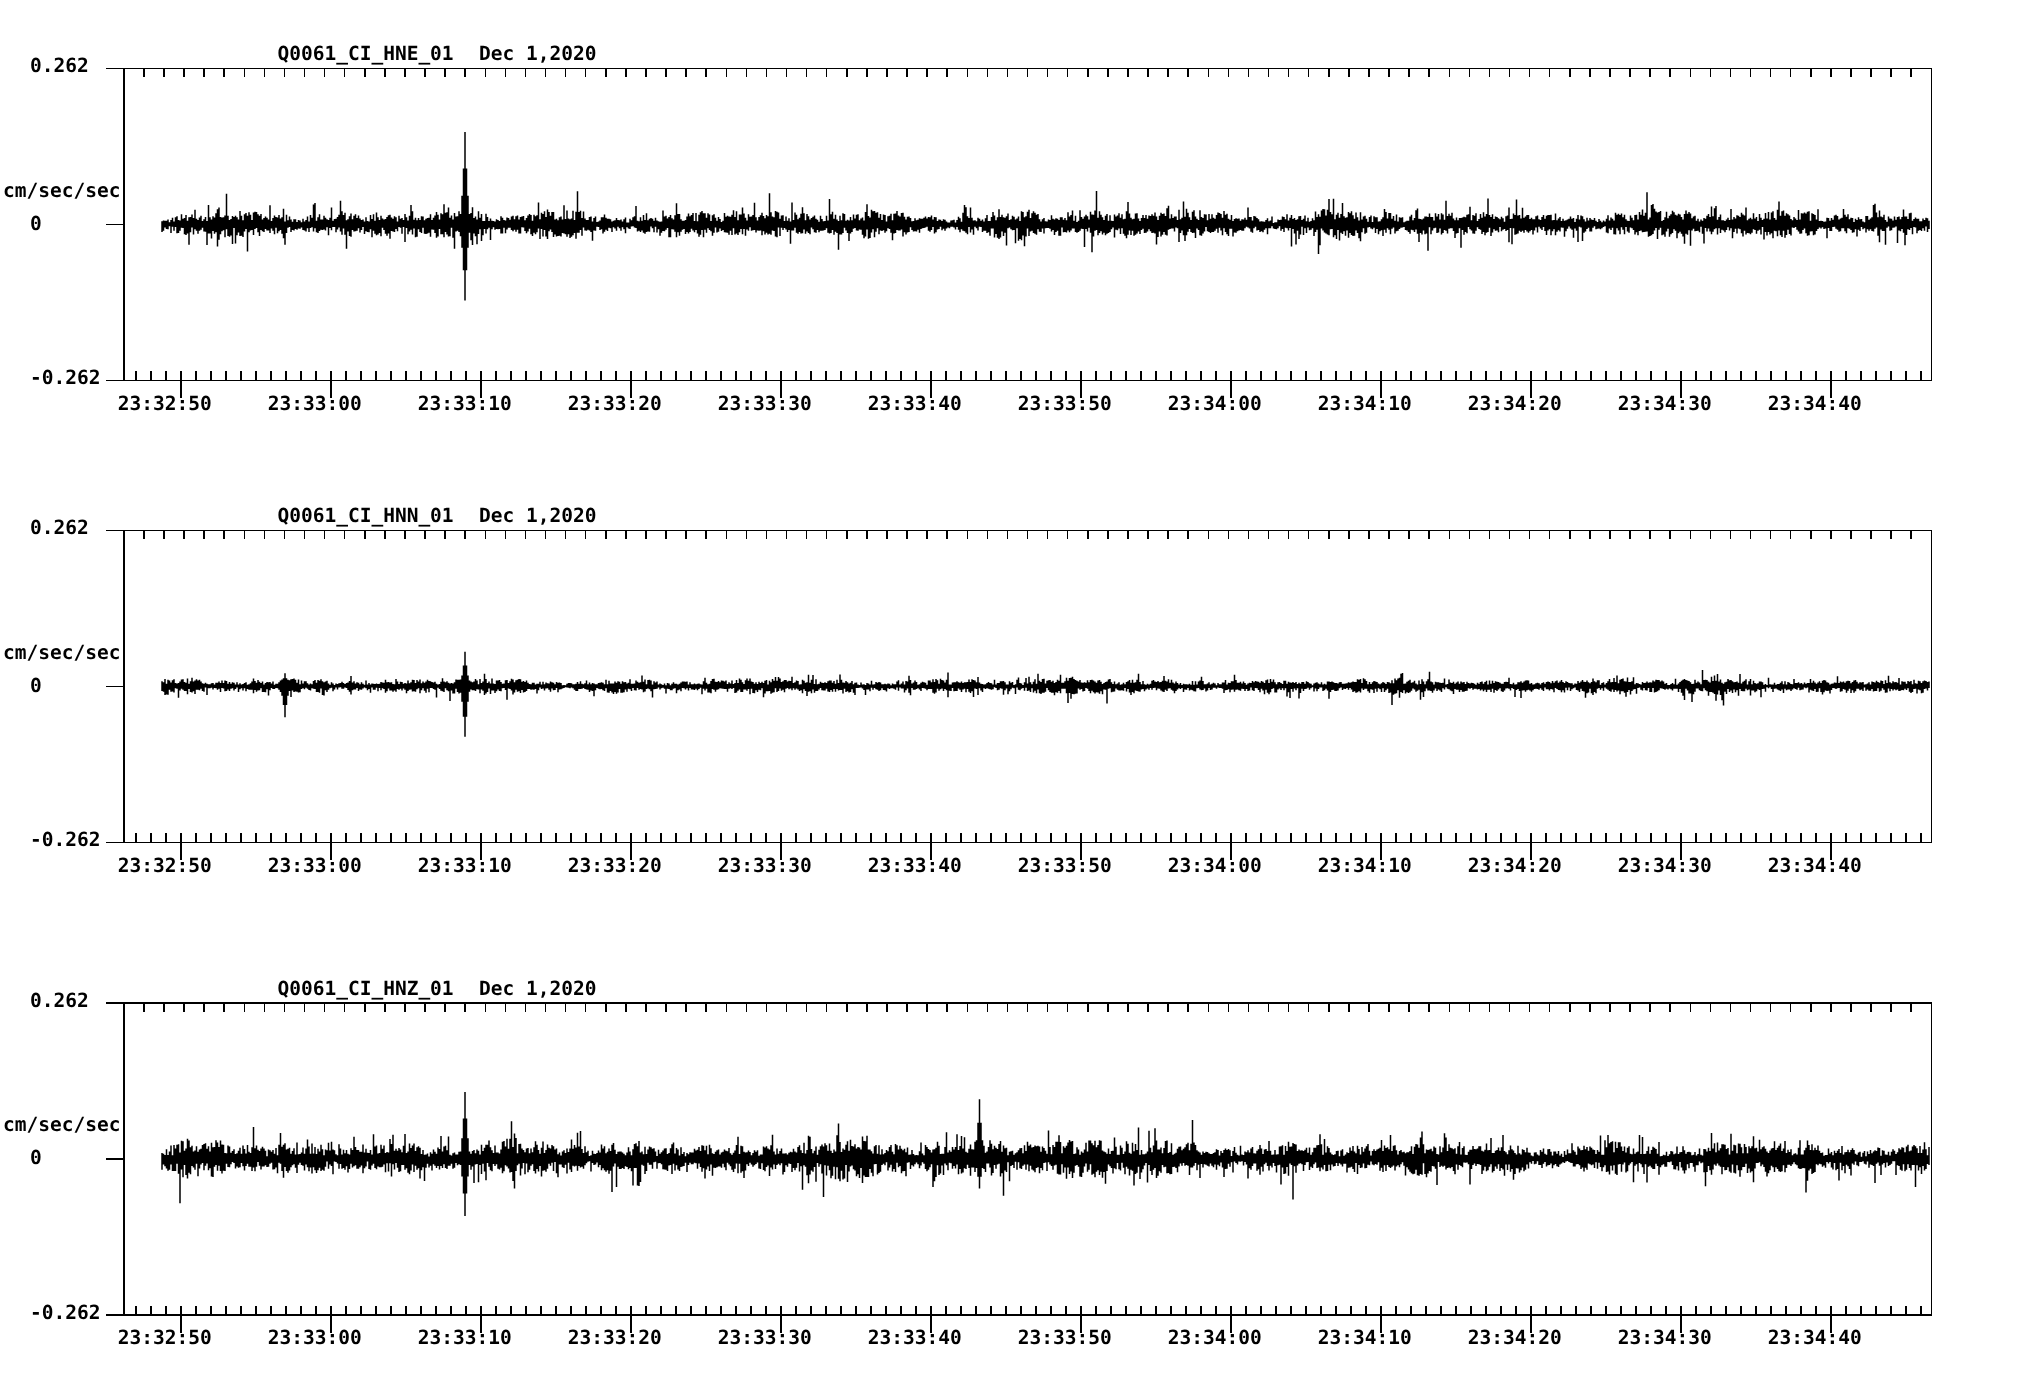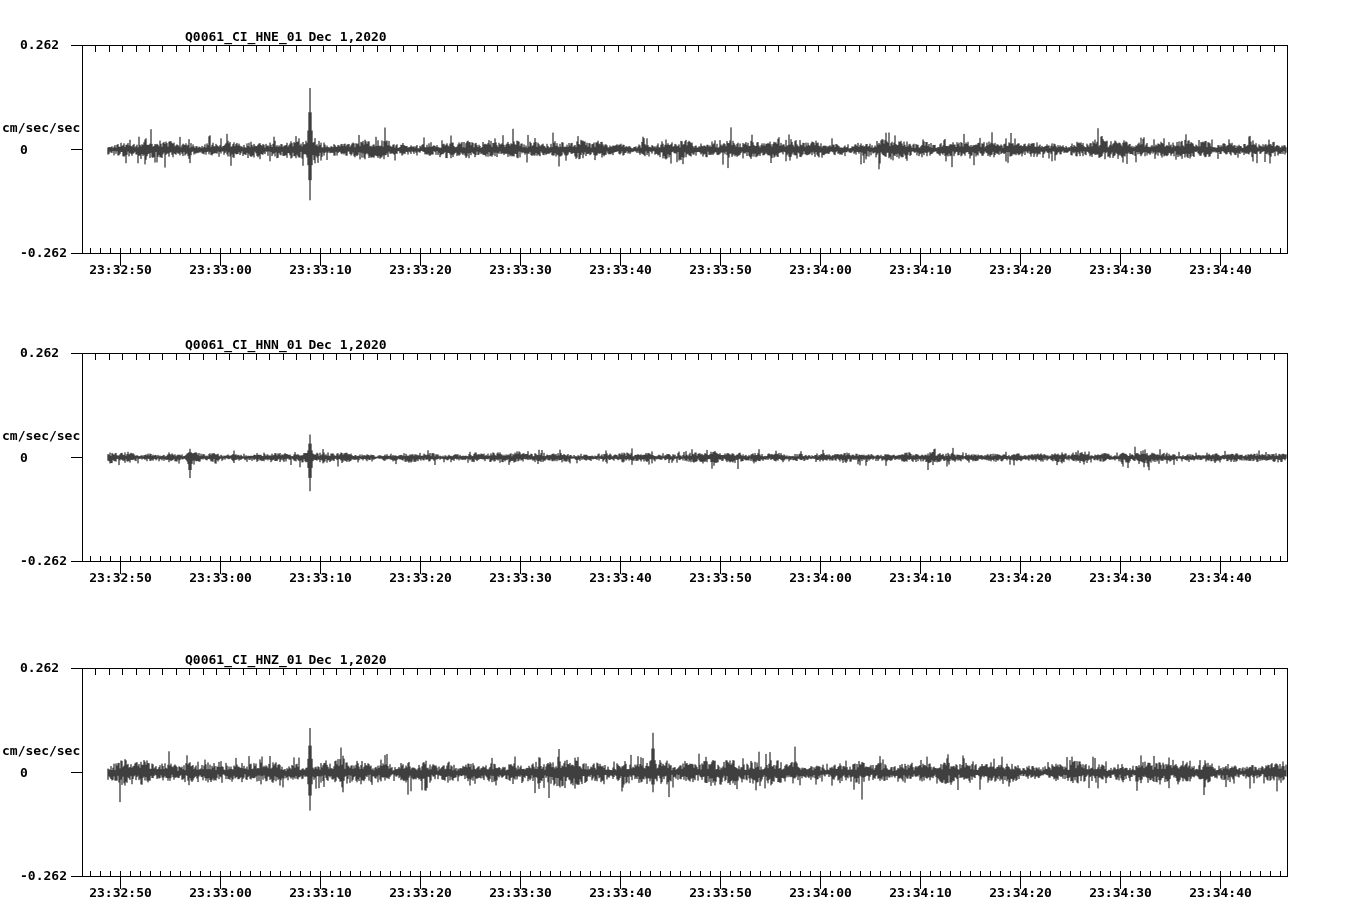--- a/index.html
+++ b/index.html
@@ -4,27 +4,27 @@
 <style>
   html,body{margin:0;padding:0;}
   body{
     width:1358px;height:924px;background:#ffffff;overflow:hidden;
     font-family:"DejaVu Sans Mono","Liberation Mono",monospace;
     font-weight:bold;font-size:13px;color:#000;position:relative;
   }
   .panel{position:absolute;left:0;width:1358px;height:300px;}
   .panel .plot{position:absolute;left:0;top:0;}
   .title{position:absolute;left:185px;top:29px;white-space:pre;}
-  .title .date{margin-left:6px;}
+  .title .date{margin-left:17px;}
   .ylab{position:absolute;left:0;width:62px;text-align:left;padding-left:20px;}
   .ylab-top{top:37px;}
   .ylab-zero{top:142px;width:56px;}
   .ylab-bot{top:245px;}
   .ylab-units{position:absolute;left:2px;top:120px;text-align:right;}
-  .xlab{position:absolute;top:262px;width:84px;margin-left:-42px;text-align:center;}
+  .xlab{position:absolute;top:262px;width:84px;margin-left:-42px;}
 </style>
 </head>
 <body>
 
 <div class="panel" style="top:0px">
   <svg class="plot" width="1358" height="300">
       <rect x="82.5" y="45.5" width="1205" height="208" fill="none" stroke="#000000" stroke-width="1" shape-rendering="crispEdges"></rect>
       <line x1="95.88888888888889" y1="45.5" x2="95.88888888888889" y2="51.5" stroke="#000000" stroke-width="1" shape-rendering="crispEdges"></line>
       <line x1="109.27777777777777" y1="45.5" x2="109.27777777777777" y2="51.5" stroke="#000000" stroke-width="1" shape-rendering="crispEdges"></line>
       <line x1="122.66666666666667" y1="45.5" x2="122.66666666666667" y2="51.5" stroke="#000000" stroke-width="1" shape-rendering="crispEdges"></line>

